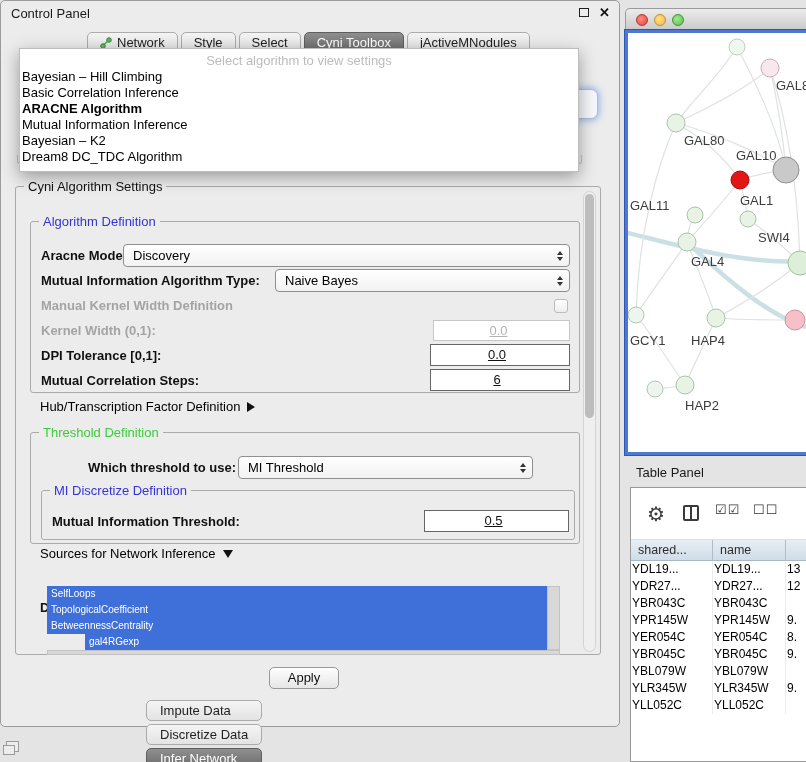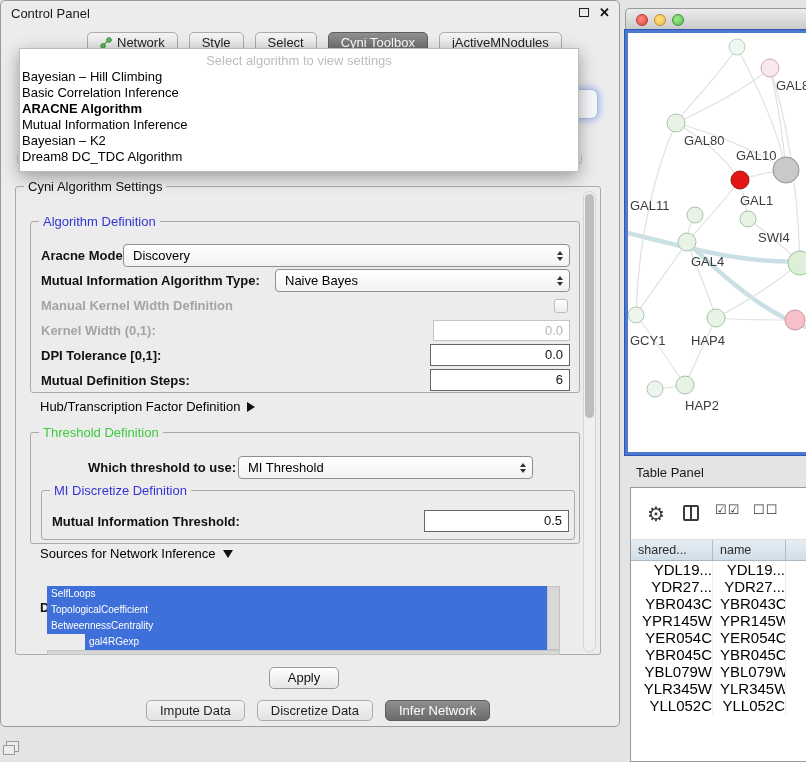--- a/index.html
+++ b/index.html
@@ -16,21 +16,21 @@
     position:absolute; left:0; top:8; width:620px; height:727px;
     background:#ececec; border:1px solid #9b9b9b; border-radius:5px;
   }
   .cp-titlebar { position:absolute; left:0; top:0; right:0; height:24px; }
   .cp-title { position:absolute; left:10px; top:5px; font-size:13px; color:#1a1a1a; }
   .win-ctrls { position:absolute; top:6px; right:9px; display:flex; gap:10px; align-items:center; }
   .restore-box { width:10px; height:9px; border:1.5px solid #222; background:transparent; }
   .close-x { font-size:13px; font-weight:bold; color:#111; line-height:11px; }
 
   
-  .tab-bar { position:absolute; left:86px; top:31px; display:flex; gap:11px; height:21px; }
+  .tab-bar { position:absolute; left:86px; top:31px; display:flex; gap:3px; height:21px; }
   .tab {
     display:flex; align-items:center; gap:5px;
     padding:0 12px; height:21px; font-size:13px; color:#222;
     background:linear-gradient(#f4f4f4,#e3e3e3);
     border:1px solid #ababab; border-radius:5px 5px 0 0;
   }
   .tab-sel { background:linear-gradient(#8f8f8f,#6b6b6b); color:#fff; border-color:#5e5e5e; }
 
   
   .ghost-group { position:absolute; left:16px; top:154px; width:565px; height:9px;
@@ -58,43 +58,43 @@
   .lbl { position:absolute; font-size:13px; font-weight:bold; color:#111; white-space:nowrap; }
   .lbl.dis { color:#a4a4a4; }
 
   .combo { position:absolute; height:23px; background:linear-gradient(#ffffff,#f2f2f2);
     border:1px solid #8f8f8f; border-radius:4px; display:flex; align-items:center; }
   .combo-val { flex:1; padding-left:9px; font-size:13px; color:#000; }
   .combo-arrows { width:16px; display:flex; flex-direction:column; align-items:center; gap:2px; padding-right:2px; }
   .combo-arrows .up { width:0; height:0; border-left:3.5px solid transparent; border-right:3.5px solid transparent; border-bottom:4.5px solid #333; }
   .combo-arrows .dn { width:0; height:0; border-left:3.5px solid transparent; border-right:3.5px solid transparent; border-top:4.5px solid #333; }
 
-  .tfield { position:absolute; background:#fff; border:1px solid #666; text-align:right;
-    font-size:13px; padding:2px 6px 0 0; }
+  .tfield { position:absolute; background:#fff; border:1px solid #666; text-align:center;
+    font-size:13px; padding:2px 6px 0 0;text-decoration:underline; }
   .tfield.dis { border-color:#c6c6c6; color:#b3b3b3; }
 
   .checkbox { position:absolute; width:14px; height:14px; border:1px solid #bcbcbc; border-radius:3px;
     background:linear-gradient(#fff,#ededed); }
 
   .row-flex { position:absolute; display:flex; align-items:center; gap:7px; font-size:13px; color:#000; }
   .tri-right { width:0; height:0; border-left:8px solid #111; border-top:5.5px solid transparent; border-bottom:5.5px solid transparent; }
   .tri-down { width:0; height:0; border-top:8px solid #111; border-left:5.5px solid transparent; border-right:5.5px solid transparent; }
 
   .attr-list { position:absolute; overflow:hidden; }
   .attr-item { height:16px; line-height:16px; color:#fff; font-size:10px; padding-left:4px; }
 
   .vscroll { position:absolute; background:#efefef; border:1px solid #d4d4d4; border-radius:7px; }
   .vthumb { position:absolute; left:1px; right:1px; background:#bdbdbd; border-radius:6px; }
   .flat-scroll { position:absolute; background:#d8d8d8; border:1px solid #c3c3c3; }
 
   .apply-btn { position:absolute; left:268px; top:666px; width:70px; height:22px;
     background:linear-gradient(#fefefe,#e6e6e6); border:1px solid #989898; border-radius:5px;
     font-size:13px; text-align:center; line-height:20px; color:#111; }
 
-  .btab-bar { position:absolute; left:145px; top:699px; display:flex; gap:12px; height:37px; }
+  .btab-bar { position:absolute; left:145px; top:699px; display:flex; gap:3px; height:37px;flex-direction:column; }
   .btab { padding:0 13px; height:21px; line-height:20px; font-size:13px; color:#222;
     background:linear-gradient(#f4f4f4,#e3e3e3); border:1px solid #ababab; border-radius:5px; }
   .btab-sel { background:linear-gradient(#8f8f8f,#6b6b6b); color:#fff; border-color:#5e5e5e; }
 
   
   #net-win { position:absolute; left:625px; top:8px; width:200px; height:447px;
     border-radius:5px 5px 0 0; }
   .mac-bar { position:absolute; left:0; top:0; right:0; height:22px;
     background:linear-gradient(#ececec,#c9c9c9); border:1px solid #9a9a9a; border-bottom:none;
     border-radius:5px 5px 0 0; }
@@ -118,22 +118,22 @@
     border:2px solid #3a3a3a; border-radius:2px; }
   .colico::after { content:""; position:absolute; left:5px; top:0; bottom:0; width:2px; background:#3a3a3a; }
   .ckpair { position:absolute; top:14px; font-size:13px; color:#333; letter-spacing:1px; }
   .th-row { position:absolute; left:0; top:52px; right:0; height:21px; display:flex;
     background:linear-gradient(#e7eef4,#cfdde8); border-bottom:1px solid #a9b8c2; }
   .th { height:27px; line-height:21px; padding-left:7px; font-size:12.5px; color:#2d2d2d;
     border-right:1px solid #aebdc7; overflow:hidden; white-space:nowrap; }
   .th.c0 { width:82px; } .th.c1 { width:73px; } .th.c2 { flex:1; }
   .tbody { position:absolute; left:0; top:73px; right:0; bottom:0; overflow:hidden; }
   .tr { display:flex; height:17px; }
-  .td { height:17px; line-height:17px; padding-left:7px; font-size:15px; color:#000;
-    border-right:1px solid #ececec; overflow:hidden; white-space:nowrap;text-align:right; }
+  .td { height:17px; line-height:17px; padding-left:1px; font-size:12px; color:#000;
+    border-right:1px solid #ececec; overflow:hidden; white-space:nowrap; }
   .td.c0 { width:82px; } .td.c1 { width:73px; } .td.c2 { flex:1; }
 
   
   #mini-icon { position:absolute; left:6px; top:741px; width:13px; height:11px;
     border:1.5px solid #9a9a9a; background:#ededed; }
   #mini-icon::after { content:""; position:absolute; left:-4px; top:3px; width:10px; height:8px;
     border:1.5px solid #9a9a9a; background:#ededed; }
 
   .net-ico svg { display:block; }
 </style>
@@ -204,21 +204,21 @@
 
       <span class="lbl dis" style="left:10px; top:76px;">Manual Kernel Width Definition</span>
       <div class="checkbox" style="left:523px; top:77px;"></div>
 
       <span class="lbl dis" style="left:10px; top:101px;">Kernel Width (0,1):</span>
       <div class="tfield dis" style="left:402px; top:98px; width:137px; height:21px;">0.0</div>
 
       <span class="lbl" style="left:10px; top:126px;">DPI Tolerance [0,1]:</span>
       <div class="tfield" style="left:399px; top:122px; width:140px; height:22px;">0.0</div>
 
-      <span class="lbl" style="left:10px; top:151px;">Mutual Definition Steps:</span>
+      <span class="lbl" style="left:10px; top:151px;">Mutual Correlation Steps:</span>
       <div class="tfield" style="left:399px; top:147px; width:140px; height:22px;">6</div>
     </div>
 
     <div class="row-flex" style="left:24px; top:212px;">
       <span>Hub/Transcription Factor Definition</span>
       <span class="tri-right"></span>
     </div>
 
     <div class="grp" style="left:14px; top:245px; width:550px; height:112px;">
       <span class="grp-title t-green">Threshold Definition</span>

